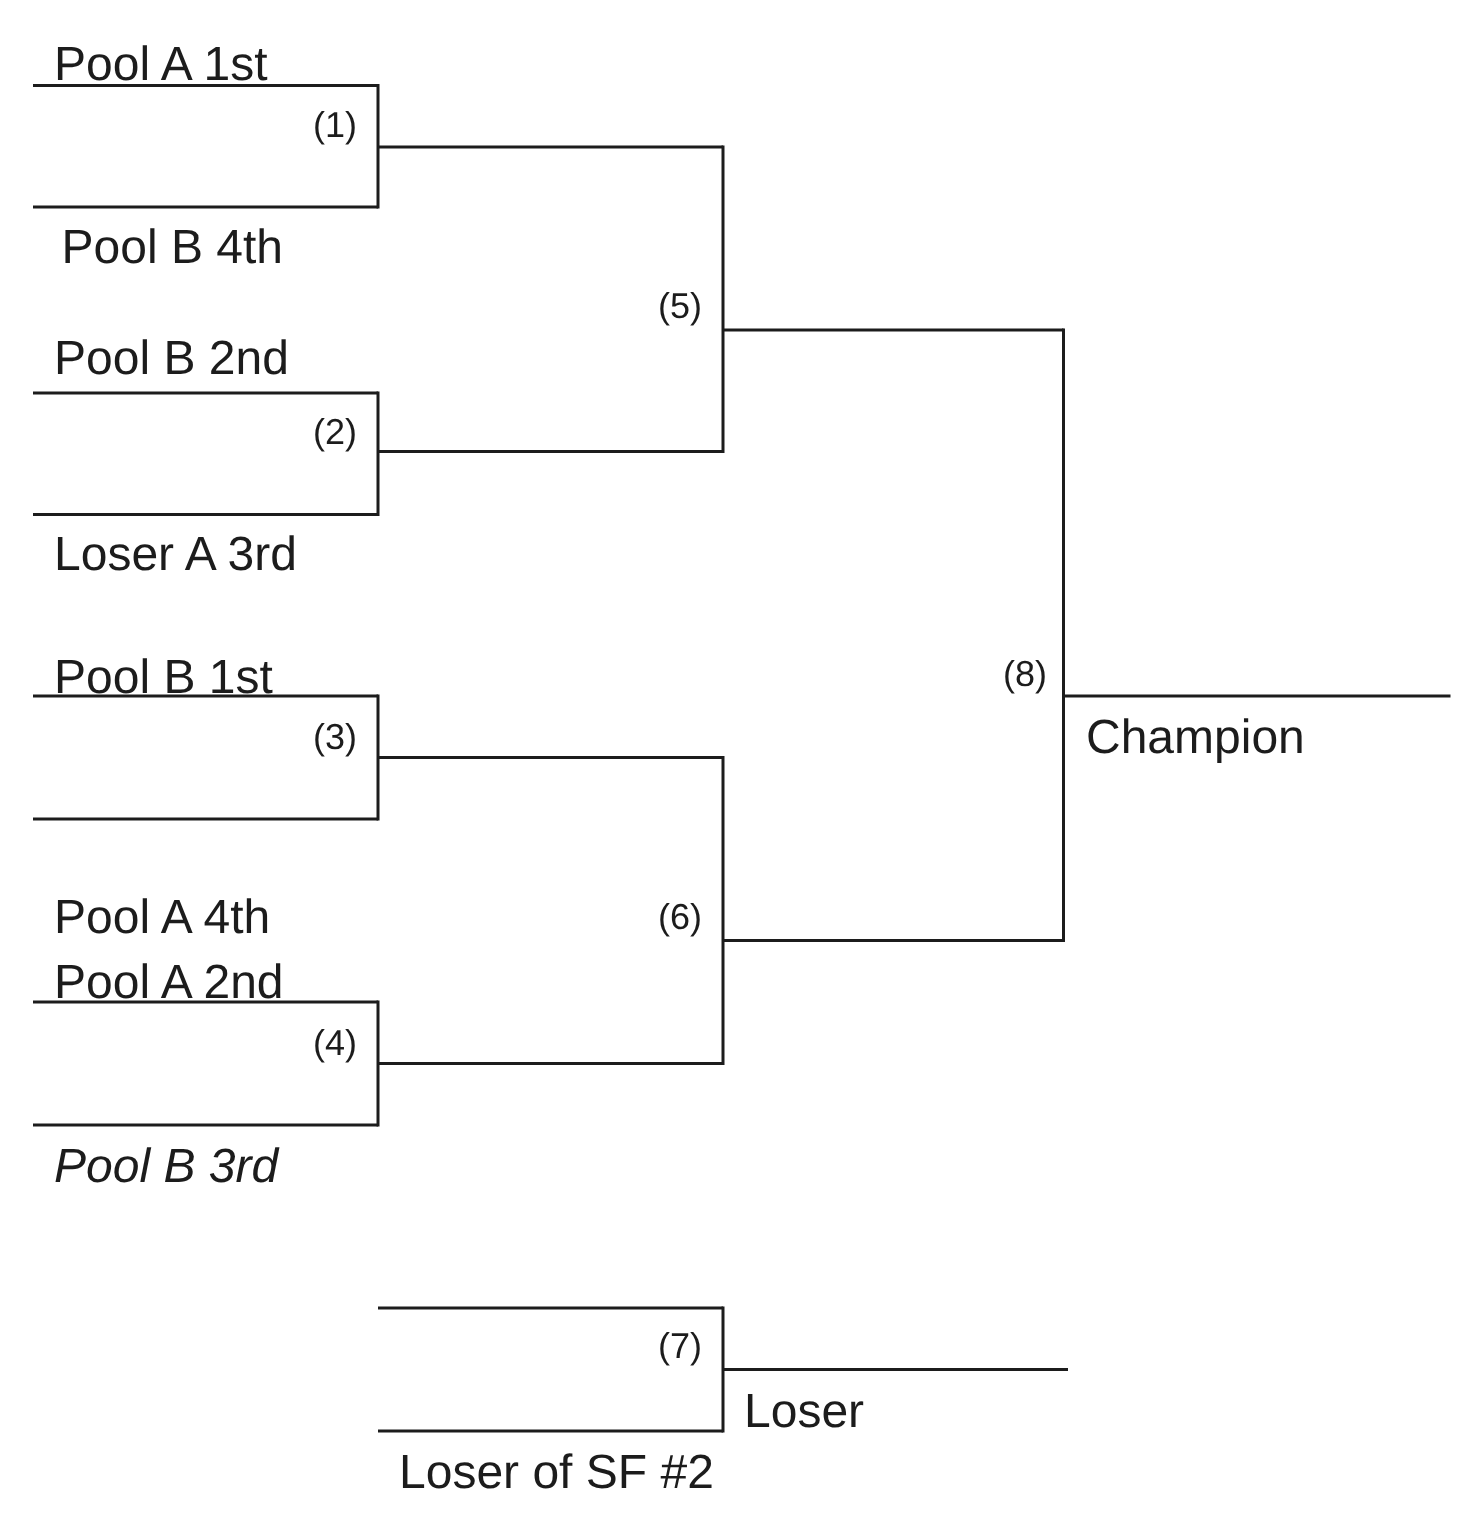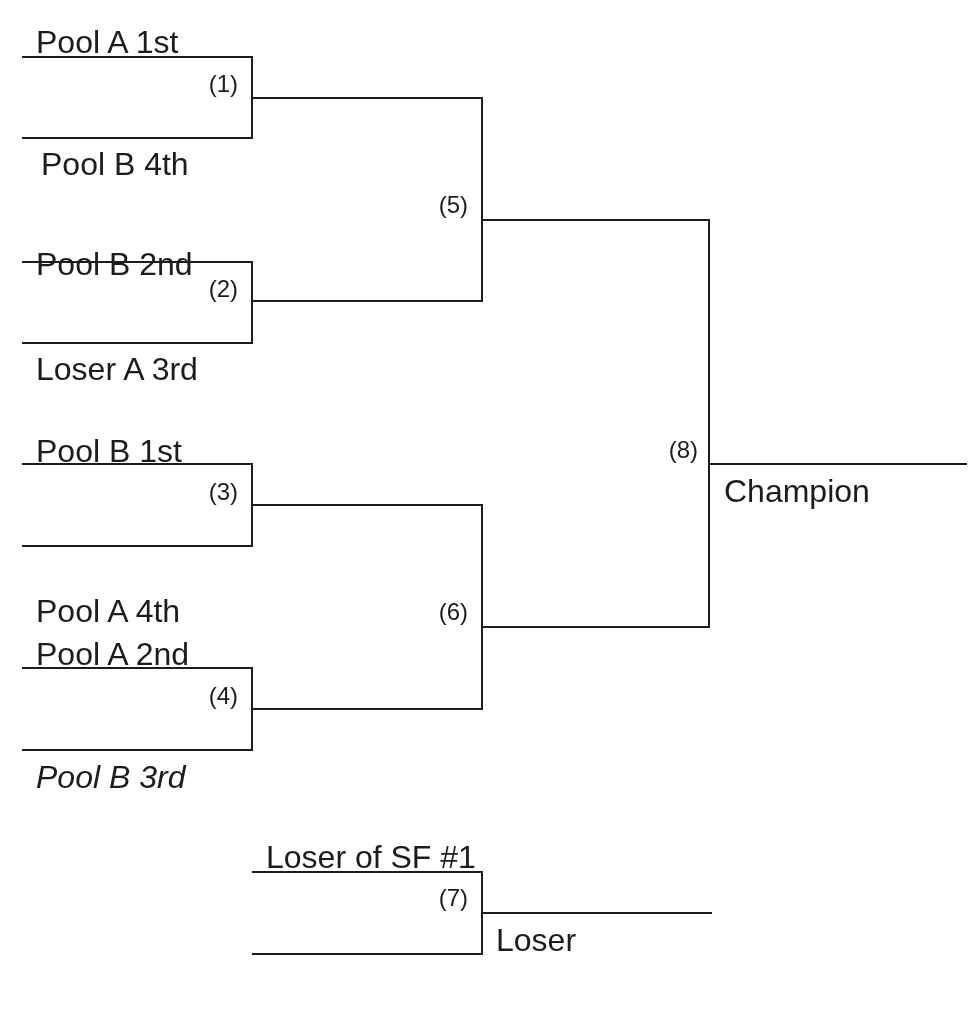--- a/index.html
+++ b/index.html
@@ -41,21 +41,21 @@
 <div id="bracket">
 
   <div class="lbl" style="left:36px;top:28px;">Pool A 1st</div>
   <div class="hl" style="left:22px;top:56px;width:230px;"></div>
   <div class="num" style="left:150px;top:70px;">(1)</div>
   <div class="vl" style="left:251px;top:56px;height:83px;"></div>
   <div class="hl" style="left:22px;top:137px;width:230px;"></div>
   <div class="lbl" style="left:41px;top:150px;">Pool B 4th</div>
   <div class="hl" style="left:252px;top:97px;width:230px;"></div>
 
-  <div class="lbl" style="left:36px;top:250px;">Pool B 2nd</div>
+  <div class="lbl" style="left:36px;top:224px;">Pool B 2nd</div>
   <div class="hl" style="left:22px;top:261px;width:230px;"></div>
   <div class="num" style="left:150px;top:275px;">(2)</div>
   <div class="vl" style="left:251px;top:261px;height:83px;"></div>
   <div class="hl" style="left:22px;top:342px;width:230px;"></div>
   <div class="lbl" style="left:36px;top:355px;">Loser A 3rd</div>
   <div class="hl" style="left:252px;top:300px;width:230px;"></div>
 
   <div class="lbl" style="left:36px;top:437px;">Pool B 1st</div>
   <div class="hl" style="left:22px;top:463px;width:230px;"></div>
   <div class="num" style="left:150px;top:478px;">(3)</div>
@@ -78,21 +78,21 @@
 
   <div class="num" style="left:380px;top:598px;">(6)</div>
   <div class="vl" style="left:481px;top:504px;height:206px;"></div>
   <div class="hl" style="left:482px;top:626px;width:227px;"></div>
 
   <div class="num" style="left:610px;top:436px;">(8)</div>
   <div class="vl" style="left:708px;top:219px;height:409px;"></div>
   <div class="hl" style="left:709px;top:463px;width:258px;"></div>
   <div class="lbl" style="left:724px;top:477px;">Champion</div>
 
-  <div class="lbl" style="left:266px;top:843px;">Loser of SF #1</div>
   <div class="hl" style="left:252px;top:871px;width:230px;"></div>
   <div class="num" style="left:380px;top:884px;">(7)</div>
   <div class="vl" style="left:481px;top:871px;height:84px;"></div>
   <div class="hl" style="left:252px;top:953px;width:230px;"></div>
+  <div class="lbl" style="left:266px;top:967px;">Loser of SF #2</div>
   <div class="hl" style="left:482px;top:912px;width:230px;"></div>
   <div class="lbl" style="left:496px;top:926px;">Loser</div>
 
 </div>
 
 </body></html>

